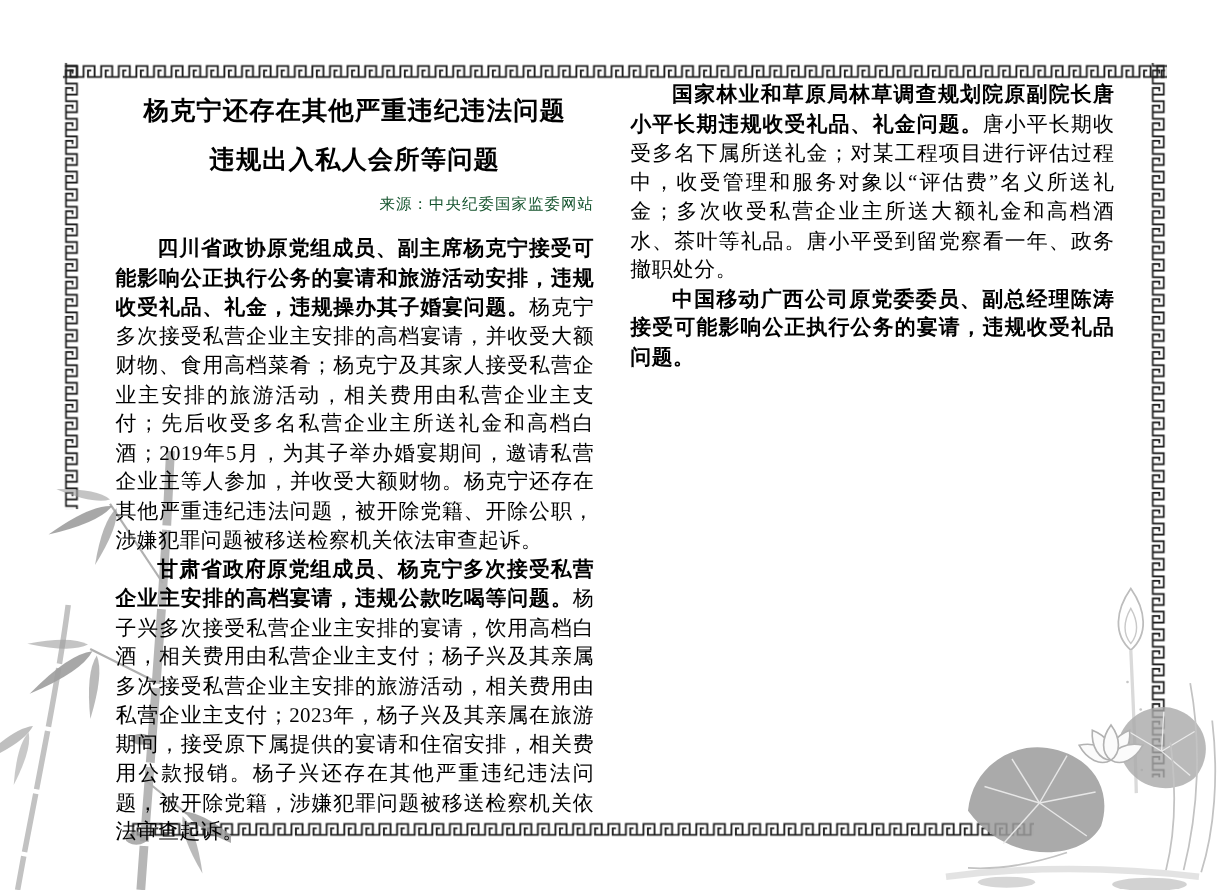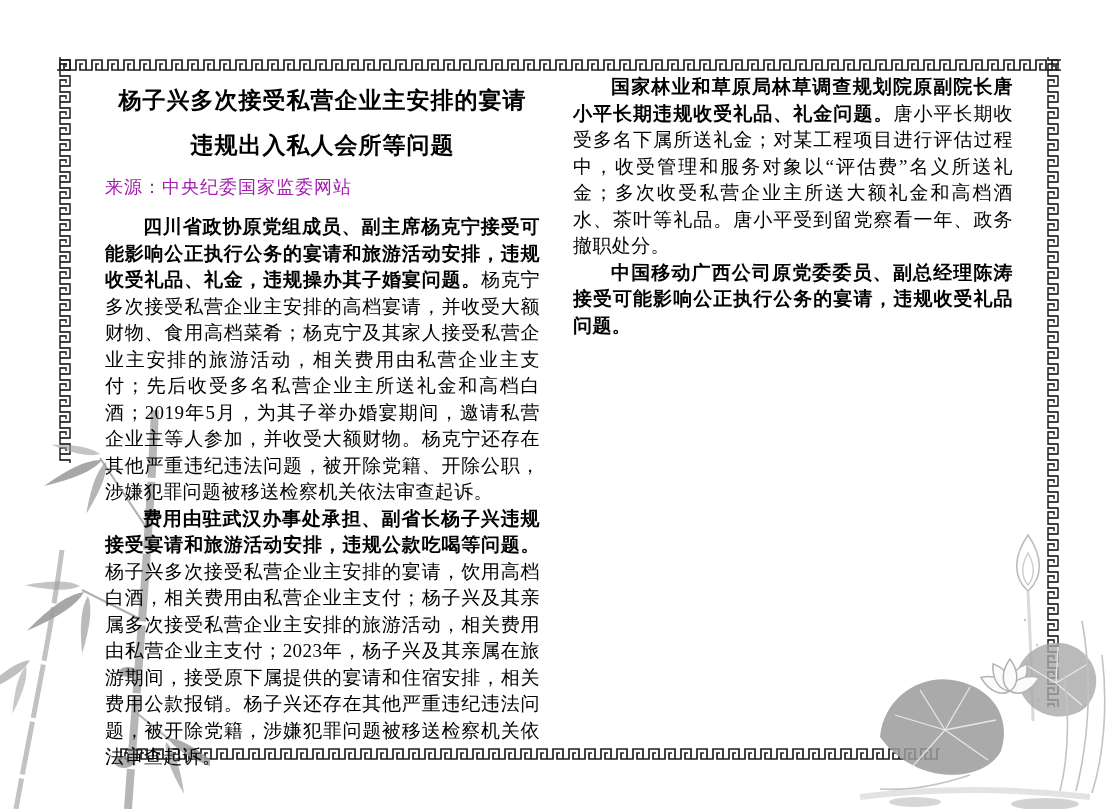--- a/index.html
+++ b/index.html
@@ -9,22 +9,22 @@
   .strip{position:absolute;z-index:1;}
   .strip svg{display:block;}
   
   .deco{position:absolute;z-index:2;pointer-events:none;}
   
   .content{position:absolute;left:105px;top:74px;width:908px;z-index:3;display:flex;gap:33px;}
   .col{width:435px;}
   .col.right{width:440px;height:668px;overflow:hidden;}
   .doc-title{margin:4px 0 0 0;font-size:23px;line-height:45px;font-weight:bold;
              text-align:center;letter-spacing:1px;color:#000;}
-  .doc-source{font-size:18px;line-height:20px;text-align:left;margin:9px 0 17px 0;
-              letter-spacing:1px;color:#a21caf;}
+  .doc-source{font-size:14px;line-height:20px;text-align:right;margin:9px 0 17px 0;
+              letter-spacing:1px;color:#14532d;}
   .para{margin:0;font-size:19px;line-height:26.5px;text-align:justify;
         text-indent:2em;letter-spacing:0.4px;color:#000;}
   .para b{font-weight:700;}
 </style>
 </head>
 <body>
 
 <div class="page">
 
   <svg width="0" height="0" style="position:absolute">
@@ -131,26 +131,26 @@
       </g>
       <path d="M40 272 Q150 258 270 272" stroke="#cccccc" stroke-width="6" opacity="0.55" fill="none"></path>
       <ellipse cx="95" cy="277" rx="26" ry="5" fill="#c4c4c4" opacity="0.7"></ellipse>
       <ellipse cx="225" cy="279" rx="34" ry="6" fill="#bfbfbf" opacity="0.7"></ellipse>
     </svg>
   </div>
 
   <div class="content">
     <div class="col">
       <h1 class="doc-title">
-        <span>杨子兴多次接受私营企业主安排的宴请</span><br>
+        <span>杨克宁还存在其他严重违纪违法问题</span><br>
         <span>违规出入私人会所等问题</span>
       </h1>
       <div class="doc-source">来源：中央纪委国家监委网站</div>
       <p class="para"><b>四川省政协原党组成员、副主席杨克宁接受可能影响公正执行公务的宴请和旅游活动安排，违规收受礼品、礼金，违规操办其子婚宴问题。</b><span>杨克宁多次接受私营企业主安排的高档宴请，并收受大额财物、食用高档菜肴；杨克宁及其家人接受私营企业主安排的旅游活动，相关费用由私营企业主支付；先后收受多名私营企业主所送礼金和高档白酒；2019年5月，为其子举办婚宴期间，邀请私营企业主等人参加，并收受大额财物。杨克宁还存在其他严重违纪违法问题，被开除党籍、开除公职，涉嫌犯罪问题被移送检察机关依法审查起诉。</span></p>
-      <p class="para"><b>费用由驻武汉办事处承担、副省长杨子兴违规接受宴请和旅游活动安排，违规公款吃喝等问题。</b><span>杨子兴多次接受私营企业主安排的宴请，饮用高档白酒，相关费用由私营企业主支付；杨子兴及其亲属多次接受私营企业主安排的旅游活动，相关费用由私营企业主支付；2023年，杨子兴及其亲属在旅游期间，接受原下属提供的宴请和住宿安排，相关费用公款报销。杨子兴还存在其他严重违纪违法问题，被开除党籍，涉嫌犯罪问题被移送检察机关依法审查起诉。</span></p>
+      <p class="para"><b>甘肃省政府原党组成员、杨克宁多次接受私营企业主安排的高档宴请，违规公款吃喝等问题。</b><span>杨子兴多次接受私营企业主安排的宴请，饮用高档白酒，相关费用由私营企业主支付；杨子兴及其亲属多次接受私营企业主安排的旅游活动，相关费用由私营企业主支付；2023年，杨子兴及其亲属在旅游期间，接受原下属提供的宴请和住宿安排，相关费用公款报销。杨子兴还存在其他严重违纪违法问题，被开除党籍，涉嫌犯罪问题被移送检察机关依法审查起诉。</span></p>
     </div>
     <div class="col right">
       <p class="para"><b>国家林业和草原局林草调查规划院原副院长唐小平长期违规收受礼品、礼金问题。</b><span>唐小平长期收受多名下属所送礼金；对某工程项目进行评估过程中，收受管理和服务对象以“评估费”名义所送礼金；多次收受私营企业主所送大额礼金和高档酒水、茶叶等礼品。唐小平受到留党察看一年、政务撤职处分。</span></p>
       <p class="para"><b>中国移动广西公司原党委委员、副总经理陈涛接受可能影响公正执行公务的宴请，违规收受礼品问题。</b></p>
     </div>
   </div>
 
 </div>
 
 </body></html>

